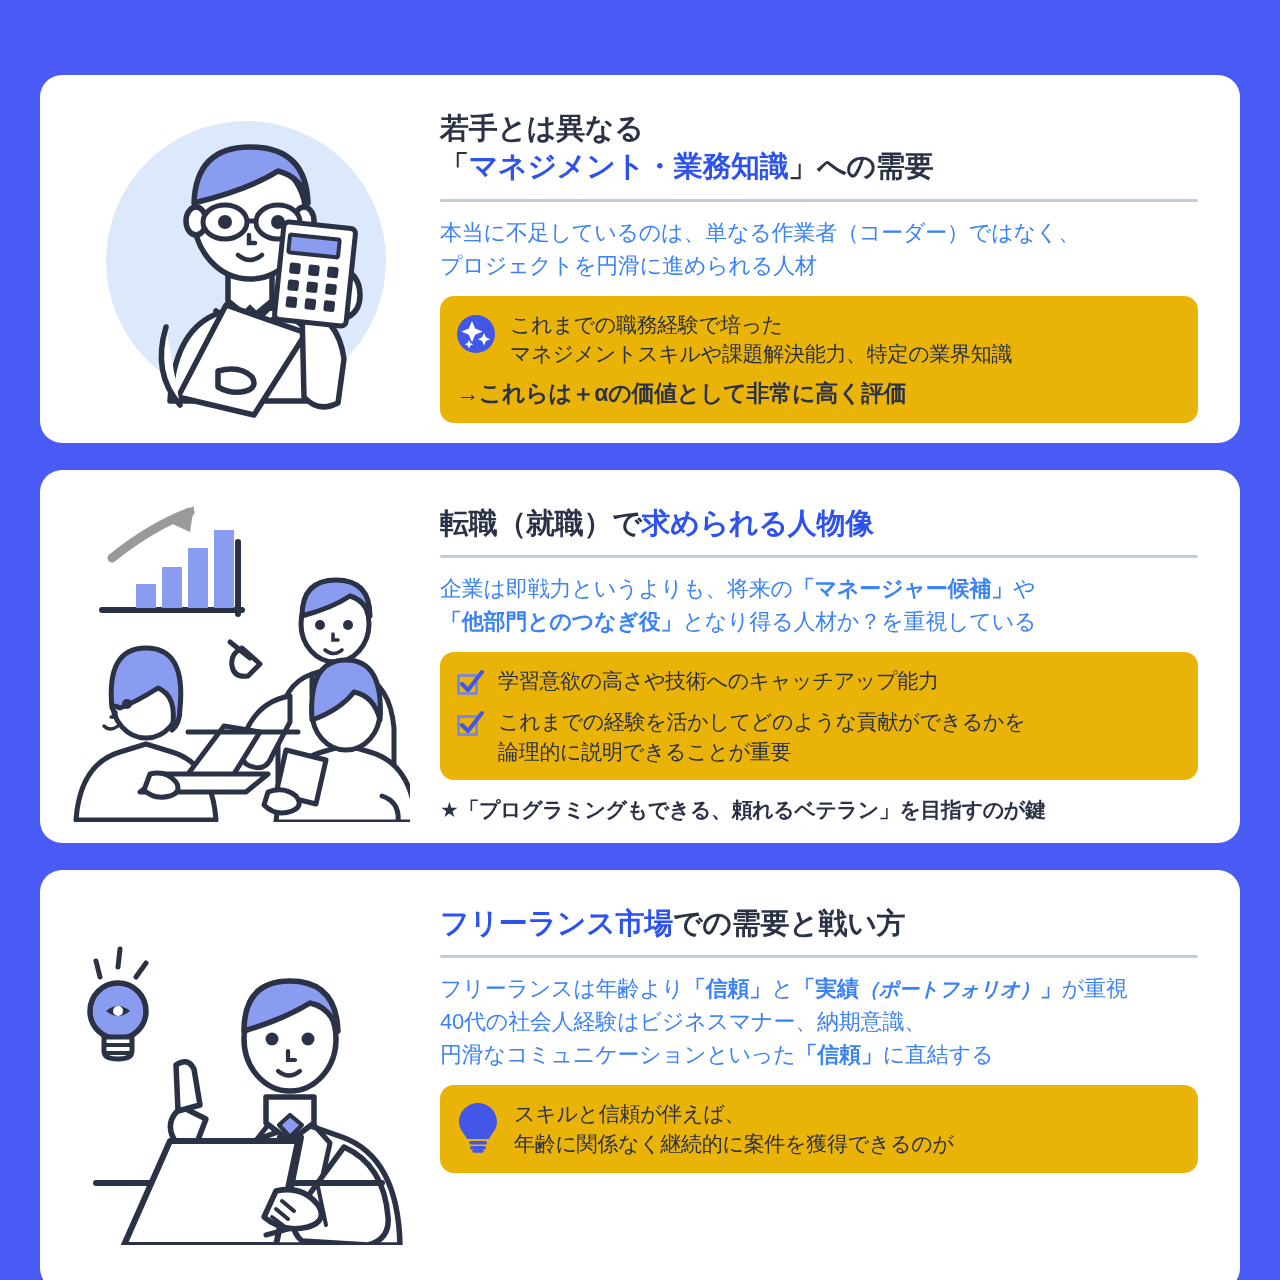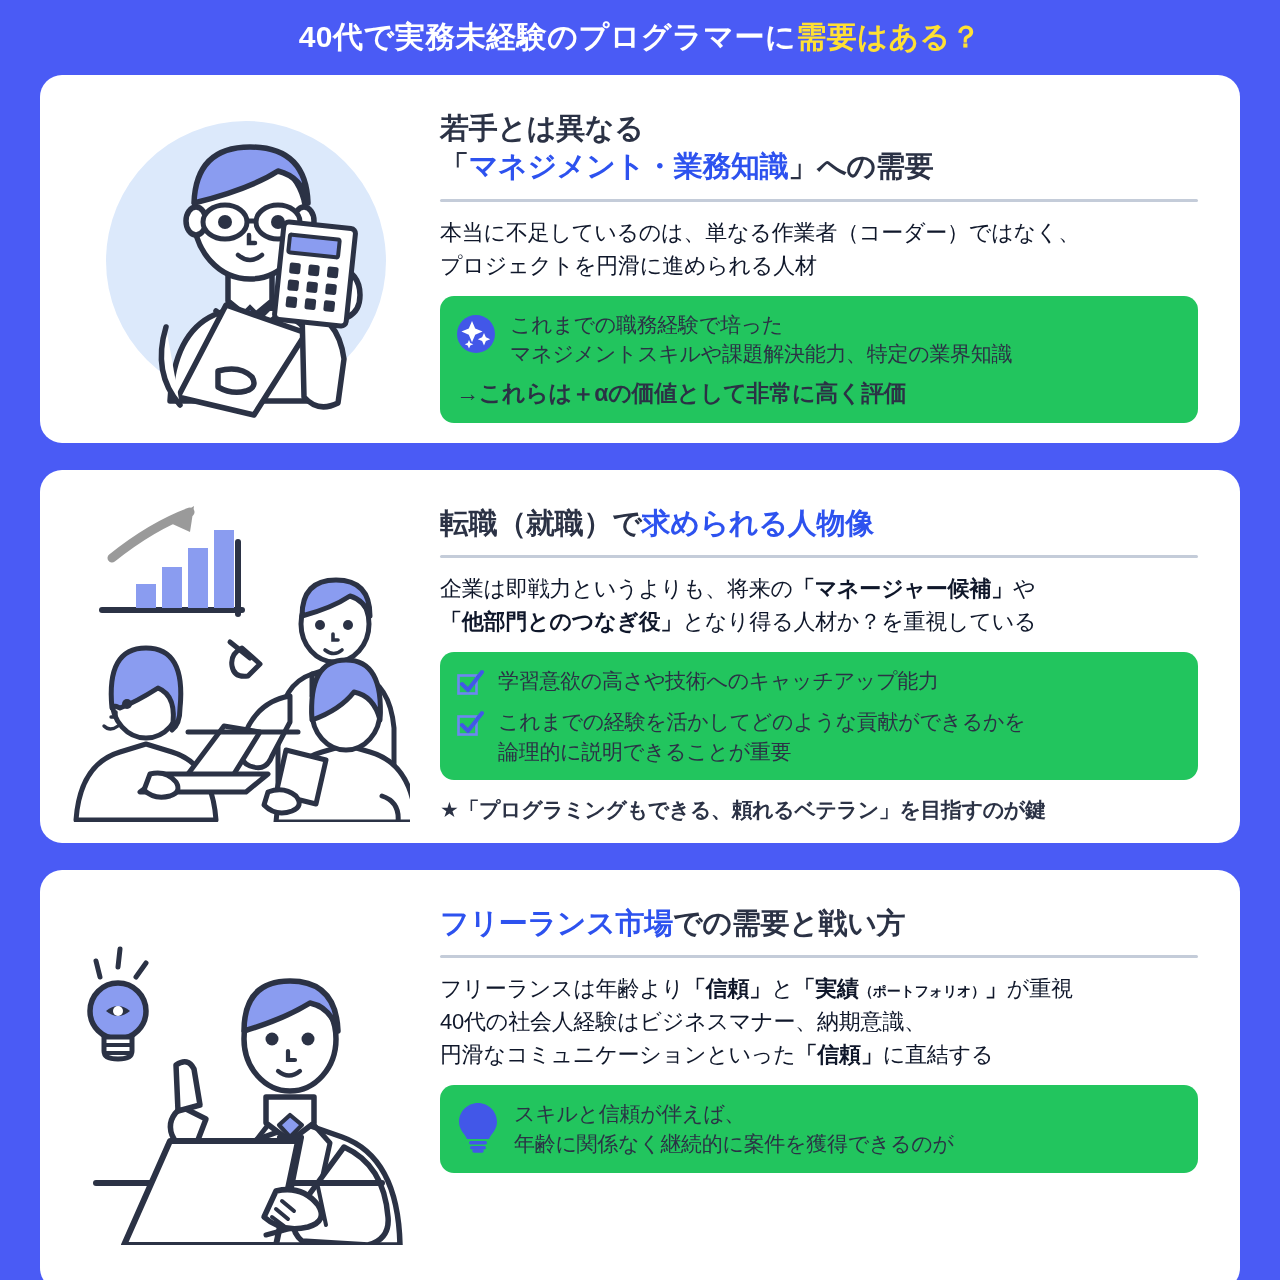--- a/index.html
+++ b/index.html
@@ -43,29 +43,29 @@
   
   .heading {
     font-size: 29px; font-weight: bold; color: #2b3245;
     line-height: 1.32; letter-spacing: -0.3px;
   }
   .heading .blue { color: #2d52ef; }
   .rule { height: 3px; background: #c4ccd9; border-radius: 2px; margin: 13px 0 14px 0; }
 
   
   .body-text {
-    font-size: 22px; color: #0f172a; line-height: 1.5;
+    font-size: 22px; color: #3b82f6; line-height: 1.5;
     letter-spacing: -0.2px;
   }
   .body-text b { font-weight: bold; }
-  .small { font-size: 14px; }
+  .small { font-size: 20px; font-style: italic; }
 
   
   .callout {
-    margin-top: 14px; background: #22c55e; border-radius: 14px;
+    margin-top: 14px; background: #eab308; border-radius: 14px;
     padding: 14px 18px 14px 16px;
   }
   .callout-row { display: flex; align-items: flex-start; gap: 14px; }
   .callout-text { font-size: 21px; color: #2b3245; line-height: 1.42; letter-spacing: -0.3px; }
   .arrow-line {
     font-size: 23px; color: #2b3245; font-weight: bold;
     margin-top: 9px; letter-spacing: -0.3px;
   }
 
   
@@ -82,25 +82,20 @@
     font-weight: bold; letter-spacing: -0.4px;
   }
 
   .bulb-ico { flex: 0 0 44px; width: 44px; height: 52px; margin-top: 2px; }
 </style>
 </head>
 <body>
 
 <div class="page">
 
-  <div class="title-bar">
-    <div class="title-text">
-      <span>40代で実務未経験のプログラマーに</span><span class="title-hl">需要はある？</span>
-    </div>
-  </div>
 
   <div class="card" id="card1">
     <div class="illus">
       <svg width="340" height="340" viewBox="0 0 340 340">
         <circle cx="176" cy="172" r="140" fill="#dce9fb"></circle>
         <g fill="#fff" stroke="#2b3245" stroke-width="5.5" stroke-linecap="round" stroke-linejoin="round">
 
           <path d="M100 312 q4 -68 44 -86 l36 -14 36 14 q40 18 44 86 z"></path>
 
           <path d="M146 222 l34 26 34 -26" fill="#fff"></path>

